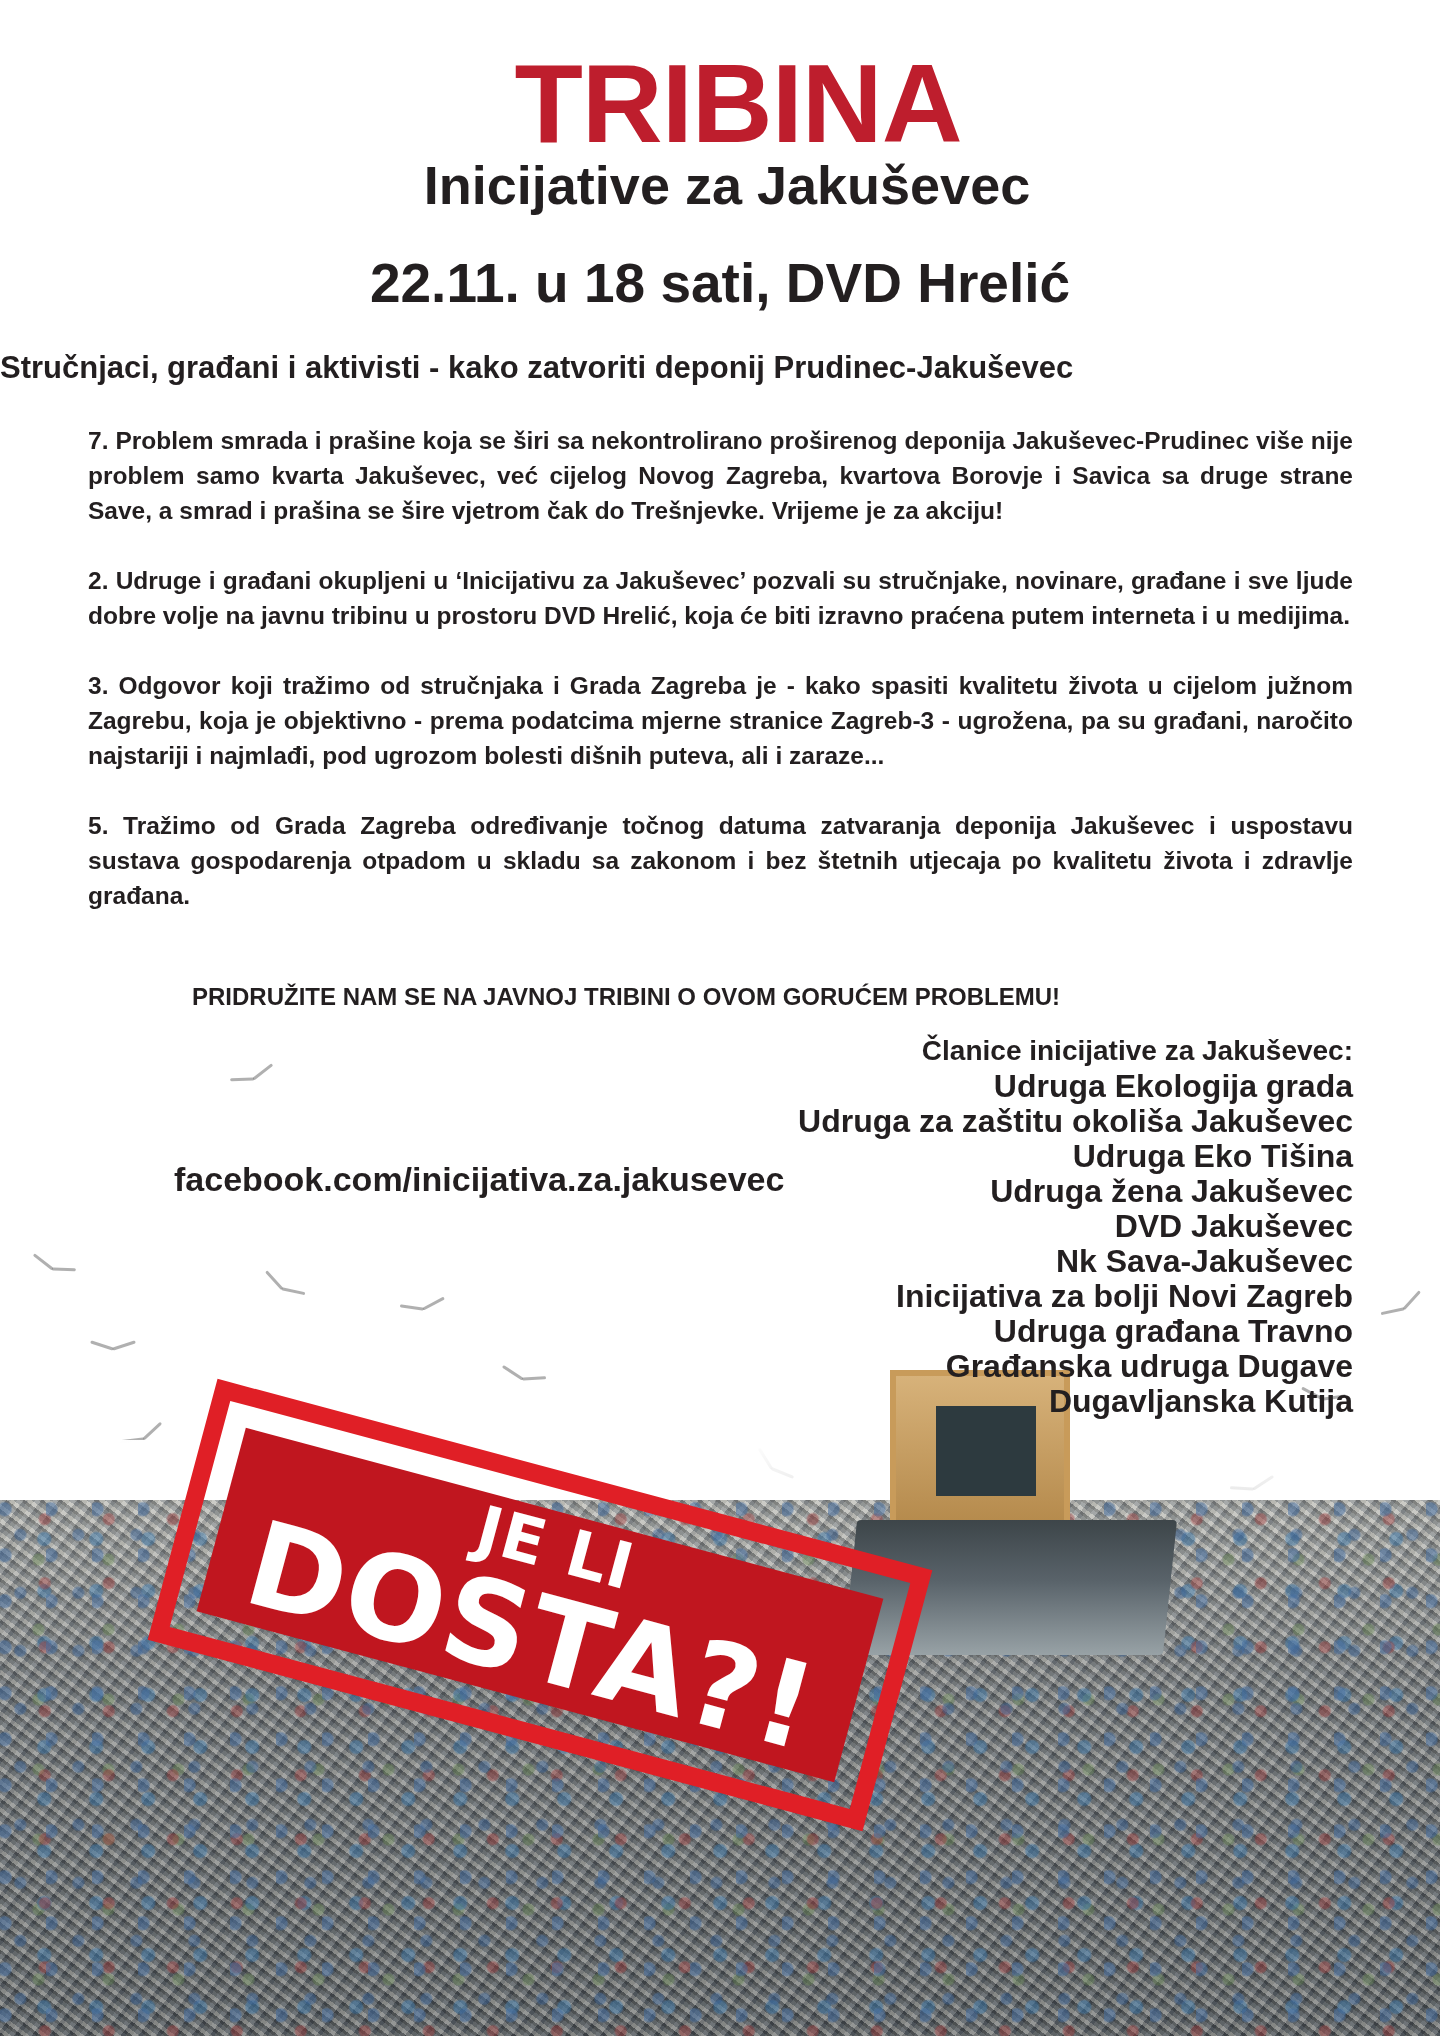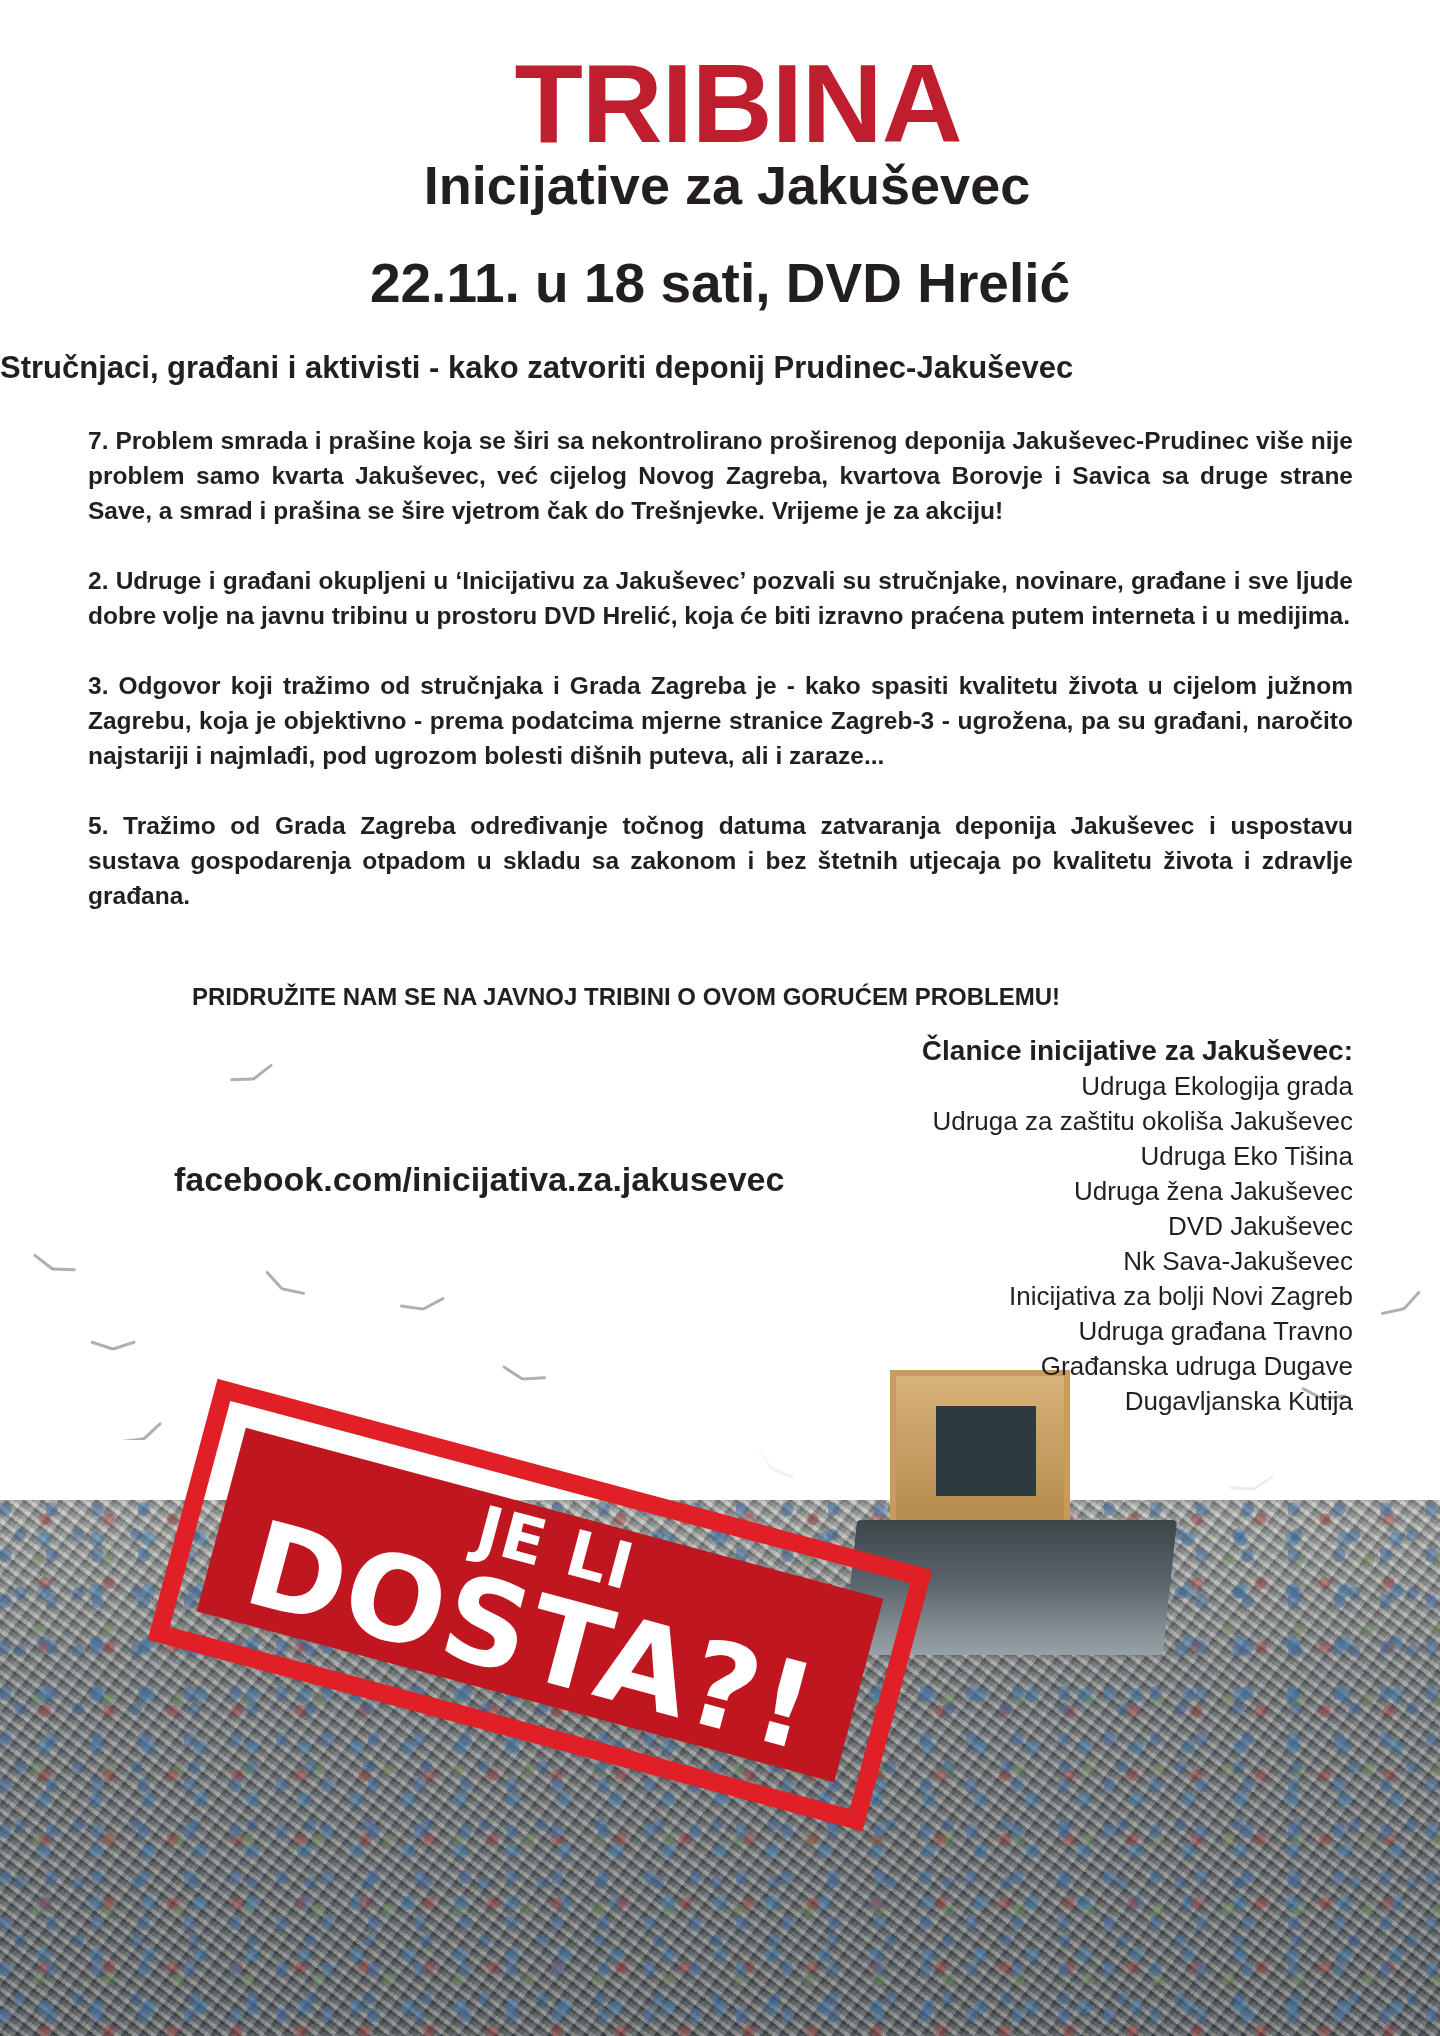--- a/index.html
+++ b/index.html
@@ -91,21 +91,21 @@
   .cta {
     position: absolute; left: 0; width: 1256px; top: 985px; text-align: center;
     font-weight: 700; font-size: 24px; line-height: 1;
     padding-right: 0;
   }
   .cta span { display: inline-block; margin-left: -4px; }
   .members {
     position: absolute; right: 87px; top: 1033px; text-align: right;
   }
   .members-title { font-weight: 700; font-size: 28px; line-height: 36px; }
-  .member { font-size: 26px; line-height: 35px; font-weight: 400; }
+  .member { font-size: 32px; line-height: 35px; font-weight: 700; }
   .fb {
     position: absolute; left: 174px; top: 1162px;
     font-weight: 700; font-size: 34px; line-height: 1;
   }
 </style>
 </head>
 <body>
 
 <div class="poster">
 

